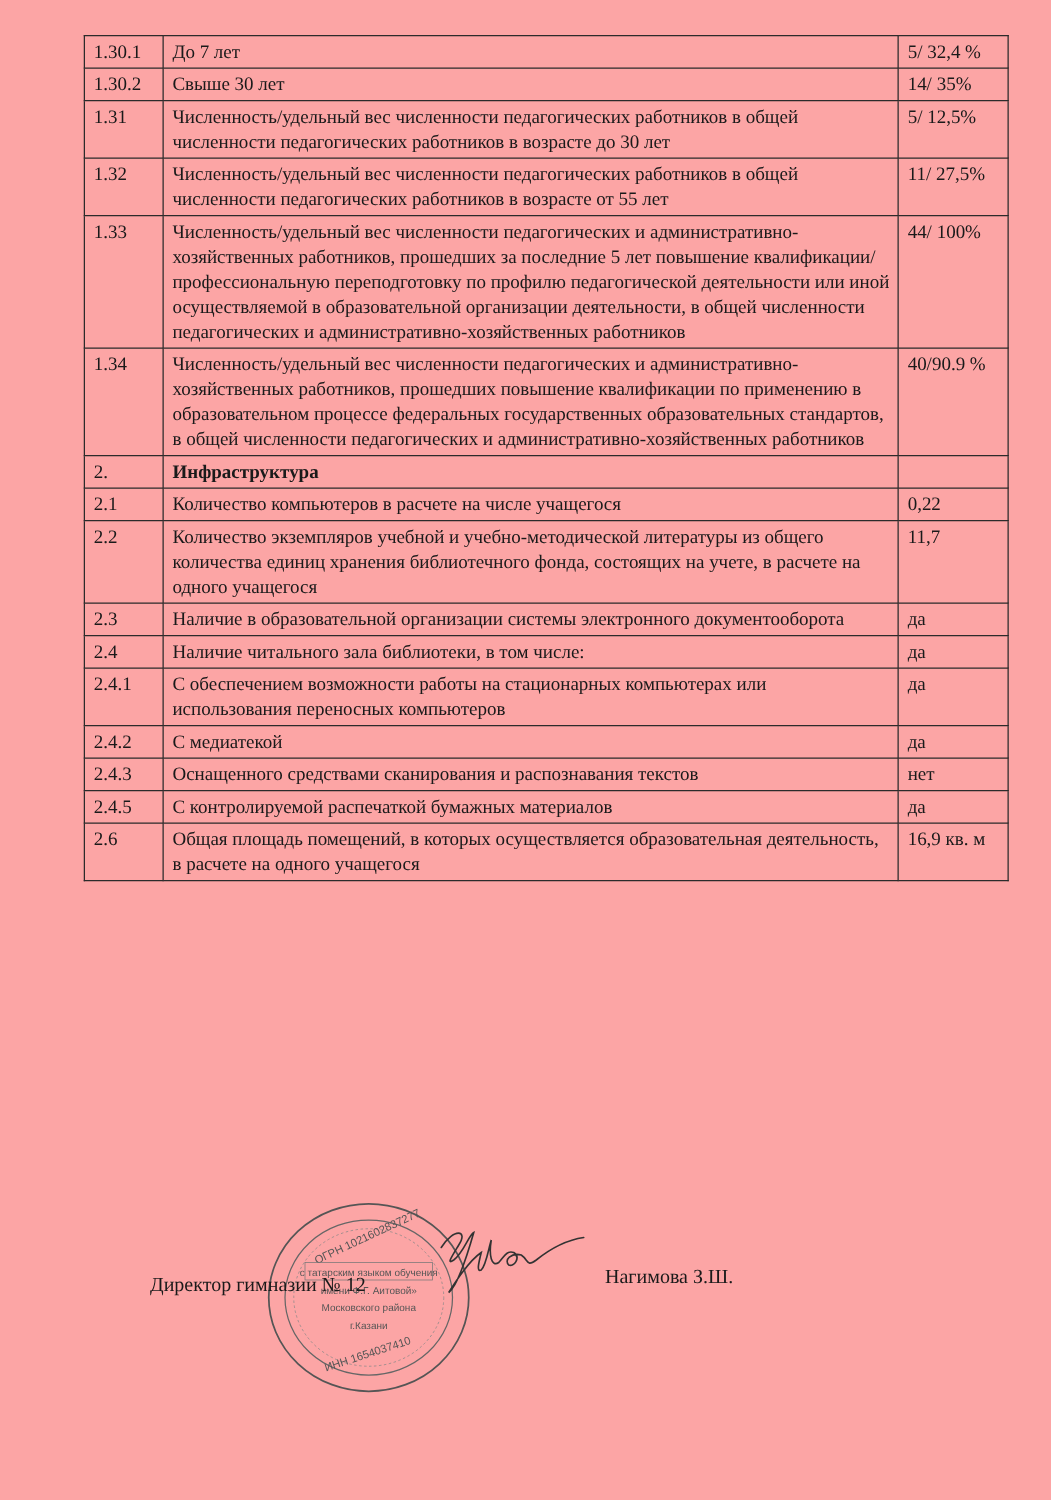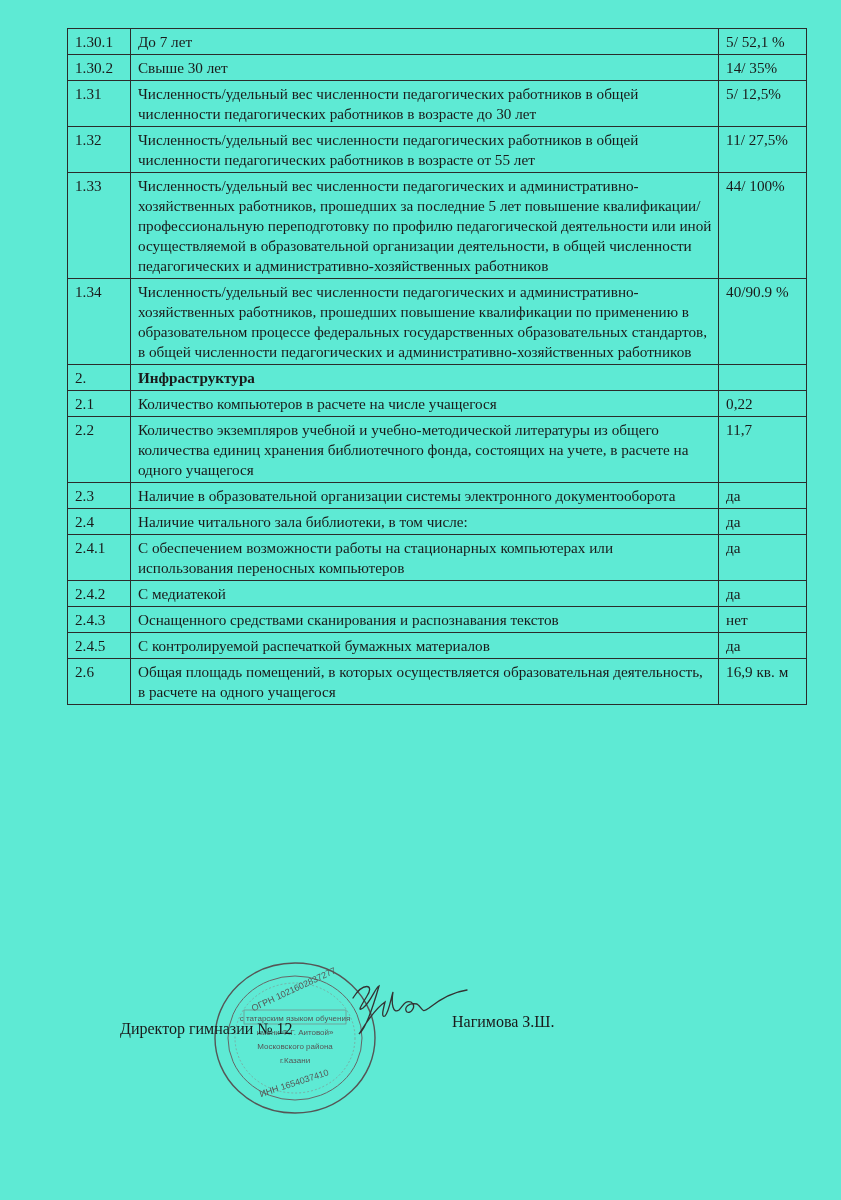--- a/index.html
+++ b/index.html
@@ -1,41 +1,41 @@
 <!DOCTYPE html>
 <html><head>
 <meta charset="utf-8">
 <style>
   html, body { margin: 0; padding: 0; background: #ffffff; }
   body { width: 841px; height: 1200px; position: relative; overflow: hidden;
          font-family: "Liberation Serif", serif; color: #1a1a1a; }
-  .page { position: absolute; left: 0; top: 0; width: 841px; height: 1200px; background: #5eead4; }
+  .page { position: absolute; left: 0; top: 0; width: 841px; height: 1200px; background: #fca5a5; }
   table.report { position: absolute; left: 67px; top: 28px; width: 740px;
                  border-collapse: collapse; font-size: 15.2px; line-height: 20px; }
   table.report td { border: 1.6px solid #2b2b2b; vertical-align: top; padding: 3px 6px 2px 7px; }
   td.num { width: 49px; }
   td.desc { width: 576px; }
   td.val { width: 74px; padding-left: 8px; }
   .bold { font-weight: bold; }
   .signature-block { position: absolute; left: 0; top: 0; width: 841px; height: 1200px; pointer-events: none; }
   .director { position: absolute; left: 120px; top: 1020px; font-size: 16px; pointer-events: auto; font-family: Liberation Serif, serif; }
-  .name { position: absolute; left: 452px; top: 1013px; font-size: 16px; pointer-events: auto; }
+  .name { position: absolute; left: 484px; top: 1013px; font-size: 16px; pointer-events: auto; }
   .stamp { position: absolute; left: 210px; top: 958px; width: 170px; height: 160px; }
   .signature { position: absolute; left: 345px; top: 978px; width: 125px; height: 60px; }
 </style>
 </head>
 <body>
 
 <div class="page">
   <table class="report">
     <tbody id="tbody">
         <tr>
           <td class="num">1.30.1</td>
           <td class="desc">До 7 лет</td>
-          <td class="val">5/ 52,1 %</td>
+          <td class="val">5/ 32,4 %</td>
         </tr>
         <tr>
           <td class="num">1.30.2</td>
           <td class="desc">Свыше 30 лет</td>
           <td class="val">14/ 35%</td>
         </tr>
         <tr>
           <td class="num">1.31</td>
           <td class="desc">Численность/удельный вес численности педагогических работников в общей численности педагогических работников в возрасте до 30 лет</td>
           <td class="val">5/ 12,5%</td>

